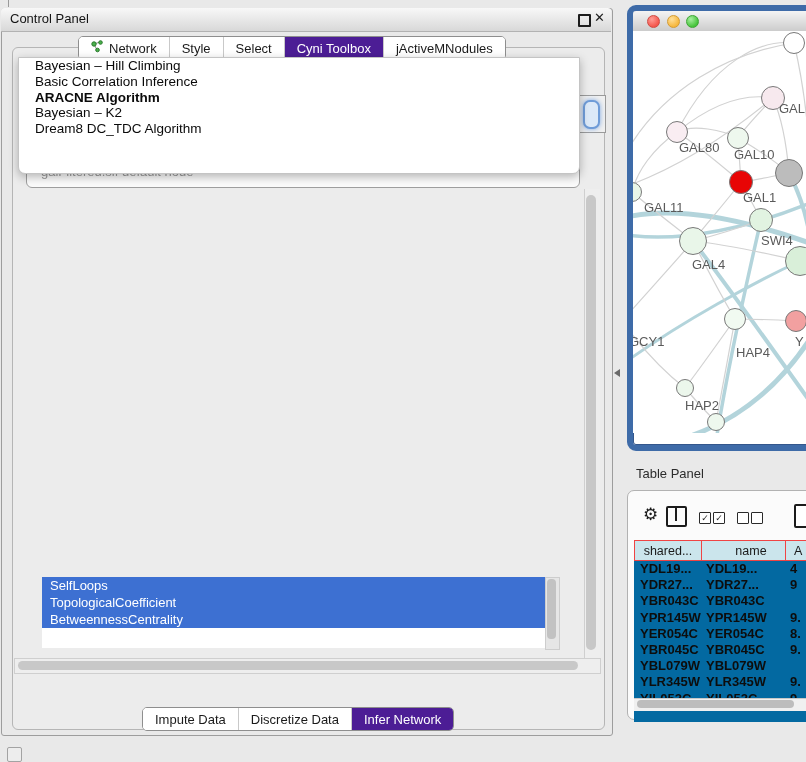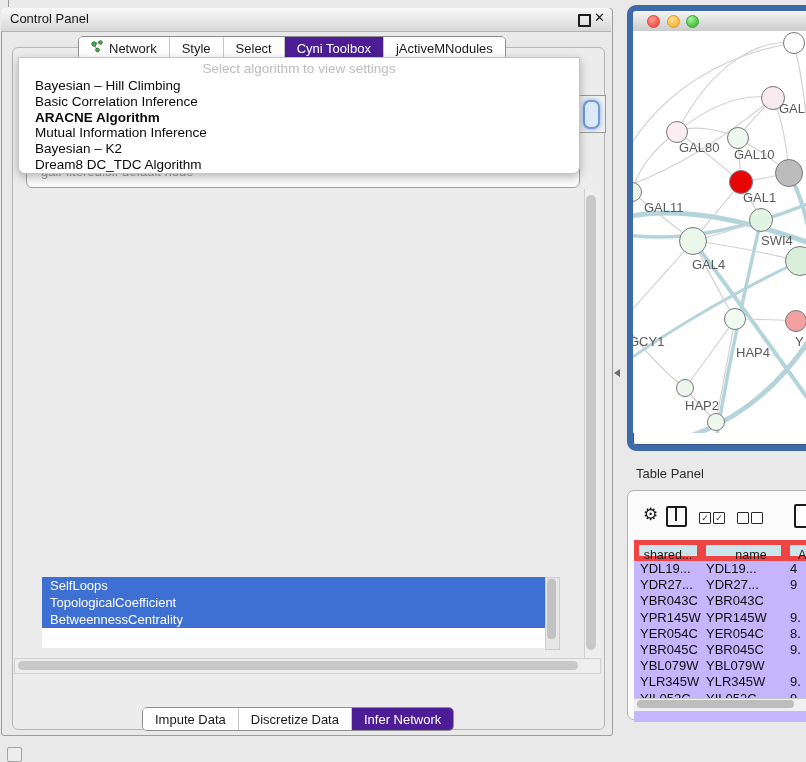--- a/index.html
+++ b/index.html
@@ -78,22 +78,22 @@
   .net-lbl{position:absolute;font-size:13px;color:#5a5a5a;white-space:nowrap;}
 
   
   .tp-title{left:636px;top:466px;font-size:13px;color:#2c2c2c;}
   .tp-window{left:627px;top:490px;width:186px;height:228px;background:#fbfbfb;border:1px solid #b2b2b2;border-radius:7px;}
   .ticon{position:absolute;color:#1b1b1b;}
   .icon-split{left:666px;top:506px;width:17px;height:17px;border:2px solid #1b1b1b;border-radius:2px;}
   .icon-split i{position:absolute;left:7px;top:0;width:2px;height:13px;background:#1b1b1b;}
   .cb{position:absolute;width:10px;height:10px;border:1.5px solid #2a2a2a;border-radius:1px;font-size:9px;line-height:10px;text-align:center;color:#2a2a2a;background:#fff;}
   .icon-page{left:794px;top:504px;width:15px;height:20px;border:2px solid #1b1b1b;border-radius:2px;background:#fff;}
-  .tbl-head{position:absolute;background:#cbe5ec;border:5px solid #ef4444;box-sizing:border-box;font-size:12.5px;color:#1a1a1a;text-align:center;line-height:20px;}
-  .tbl-rows{left:634px;top:561px;width:172px;height:161px;overflow:hidden;background:#c4b5fd;}
+  .tbl-head{position:absolute;background:#cbe5ec;border:1px solid #ef4444;box-sizing:border-box;font-size:12.5px;color:#1a1a1a;text-align:center;line-height:20px;}
+  .tbl-rows{left:634px;top:561px;width:172px;height:161px;overflow:hidden;background:#0369a1;font-weight:bold;}
   .trow{height:16.2px;line-height:16.2px;font-size:13px;color:#0d0d0d;position:relative;white-space:nowrap;}
   .trow .c1{position:absolute;left:6px;}
   .trow .c2{position:absolute;left:72px;}
   .trow .c3{position:absolute;left:156px;}
   .tp-hscroll{left:634px;top:698px;width:172px;height:12px;background:#f0f0f0;border-top:1px solid #c8c8c8;}
   .tp-hthumb{left:637px;top:700px;width:157px;height:8px;background:#bdbdbd;border-radius:4px;}
 
   .divider-arrow{left:614px;top:369px;width:0;height:0;border-top:4px solid transparent;border-bottom:4px solid transparent;border-right:6px solid #6a6a6a;}
   .mini-sq{left:7px;top:747px;width:13px;height:13px;border:1px solid #a3a3a3;background:#ededed;border-radius:2px;}
   .top-tick{left:8px;top:0;width:1px;height:7px;background:#9a9a9a;}
@@ -139,25 +139,23 @@
 
   <div class="abs cp-content"></div>
 
   <div class="abs bg-combo">
     <span>galFiltered.sif default node</span>
   </div>
   <div class="abs frag-box"></div>
   <div class="abs frag-btn"></div>
 
   <div class="abs popup">
-    <span class="hint">Select algorithm to view settings</span>
     <span class="item">Bayesian – Hill Climbing</span>
     <span class="item">Basic Correlation Inference</span>
     <span class="item sel">ARACNE Algorithm</span>
-    <span class="item">Mutual Information Inference</span>
     <span class="item">Bayesian – K2</span>
     <span class="item">Dream8 DC_TDC Algorithm</span>
   </div>
 
   <div class="abs scrollpane"></div>
   <div class="abs vscroll"></div>
   <div class="abs vthumb"></div>
   <div class="abs hscroll"></div>
   <div class="abs hthumb"></div>
 

